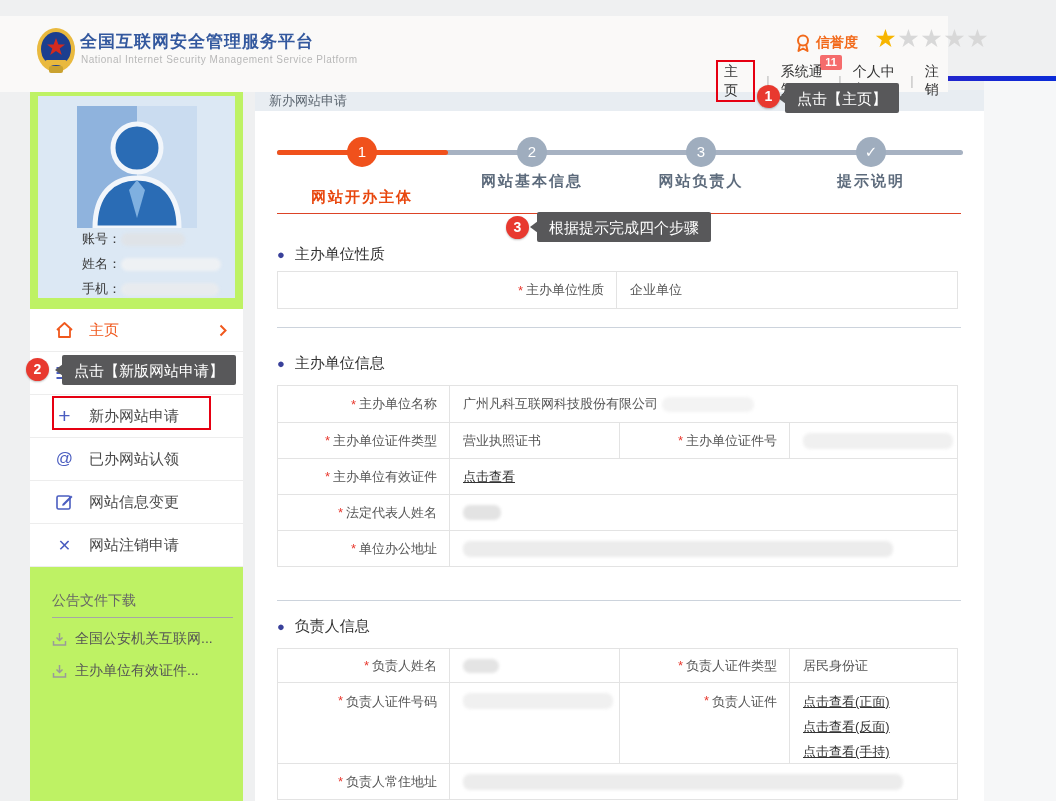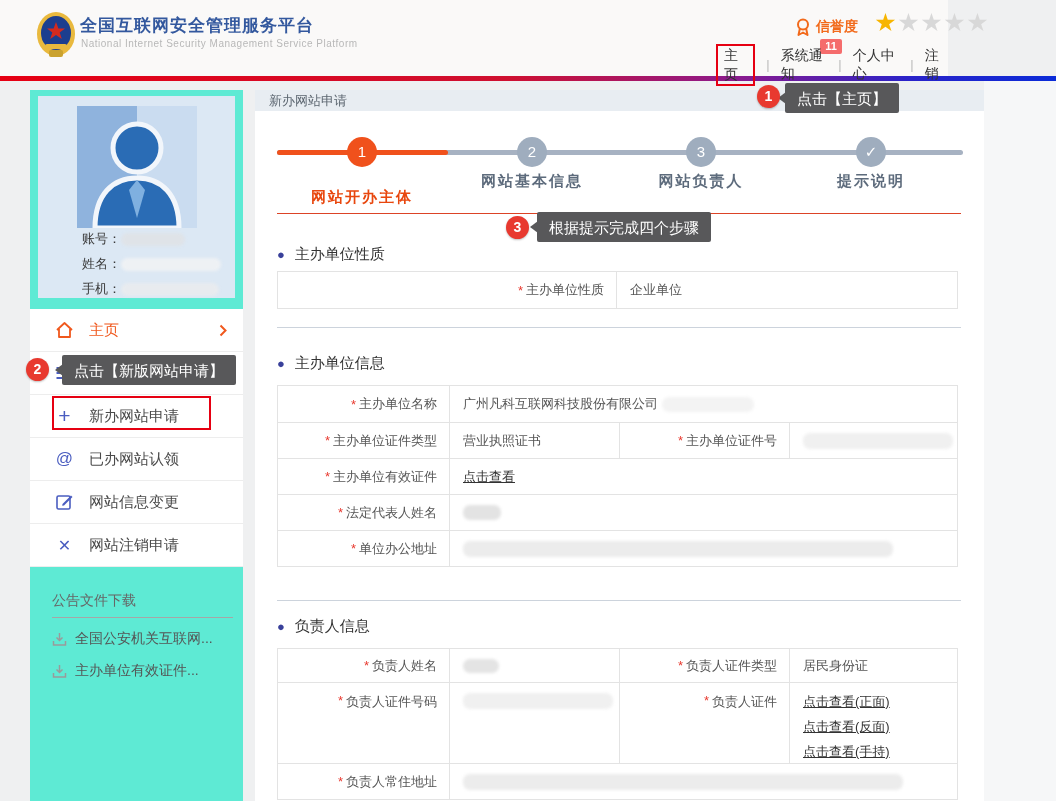--- a/index.html
+++ b/index.html
@@ -4,21 +4,21 @@
 <style>
   * { margin:0; padding:0; box-sizing:border-box; }
   html,body { width:1056px; height:801px; }
   body {
     position:relative; overflow:hidden;
     background:#eff0f1;
     font-family:"Liberation Sans","DejaVu Sans",sans-serif;
     color:#333;
   }
   
-  .header { position:absolute; left:0; top:0; width:948px; height:76px; background:#faf9f8; z-index:5; }
+  .header { position:absolute; left:0; top:16px; width:948px; height:76px; background:#faf9f8; z-index:5; }
   .logo { position:absolute; left:36px; top:8px; width:40px; height:52px; }
   .brand-title { position:absolute; left:80px; top:14px; font-size:17px; font-weight:bold; color:#33589e; letter-spacing:1px; }
   .brand-sub { position:absolute; left:81px; top:38px; font-size:10px; color:#b8b8b8; letter-spacing:.5px; }
   .rep-wrap { position:absolute; left:795px; top:18px; display:flex; align-items:center; gap:5px; }
   .rep-label { font-size:14px; font-weight:bold; color:#f26a1b; }
   .stars { position:absolute; left:874px; top:8px; display:flex; }
   .star { font-size:25px; line-height:28px; width:23px; text-align:center; color:#d8d8d8; }
   .star.filled { color:#f7b500; }
   .notif-badge { position:absolute; left:820px; top:39px; min-width:22px; height:15px; background:#f56c6c; border-radius:2px;
     color:#fff; font-size:11px; font-weight:bold; text-align:center; line-height:15px; padding:0 3px; }
@@ -33,21 +33,21 @@
   
   .ann-circle { position:absolute; width:23px; height:23px; border-radius:50%; background:#e8392f; color:#fff;
     font-size:14px; font-weight:bold; text-align:center; line-height:23px; z-index:60; box-shadow:0 1px 2px rgba(0,0,0,.25); }
   .ann-tip { position:absolute; background:#58585a; color:#fff; font-size:15px; line-height:1;
     padding:8px 12px 7px; border-radius:2px; white-space:nowrap; z-index:59; }
   .ann-tip:before { content:""; position:absolute; left:-7px; top:50%; margin-top:-6px;
     border:6px solid transparent; border-left:none; border-right:8px solid #58585a; }
   .hl-box { position:absolute; border:2px solid #e60012; z-index:55; pointer-events:none; }
 
   
-  .sidebar { position:absolute; left:30px; top:90px; width:213px; height:711px; background:#5eead4; }
+  .sidebar { position:absolute; left:30px; top:90px; width:213px; height:711px; background:#bef264; }
   .profile-card { position:absolute; left:8px; top:6px; width:197px; height:202px; background:#dce8f4; }
   .avatar { position:absolute; left:39px; top:10px; width:120px; height:122px;
     background:linear-gradient(90deg,#8fb3dd 0 50%,#cadcf0 50% 100%); overflow:hidden; }
   .profile-row { position:absolute; left:44px; font-size:13px; color:#3a3a3a; display:flex; align-items:center; }
   .blur-blob { display:inline-block; border-radius:7px; filter:blur(1.5px); }
   .menu { position:absolute; left:0; top:219px; width:213px; }
   .menu-item { height:43px; display:flex; align-items:center; padding-left:25px; gap:15px;
     border-bottom:1px solid #ededed; font-size:15px; color:#4a4a4a; cursor:pointer; background:#fff; }
   .menu-item .glyph { width:19px; text-align:center; color:#4a5dc0; font-size:18px; }
   .menu-item.active { color:#f0581d; }

